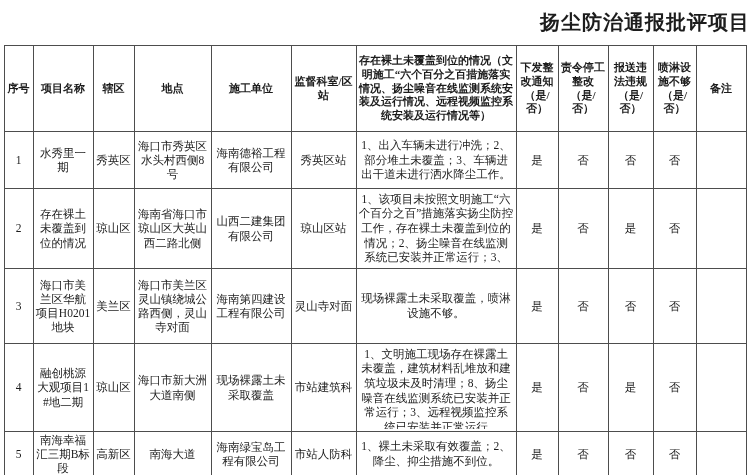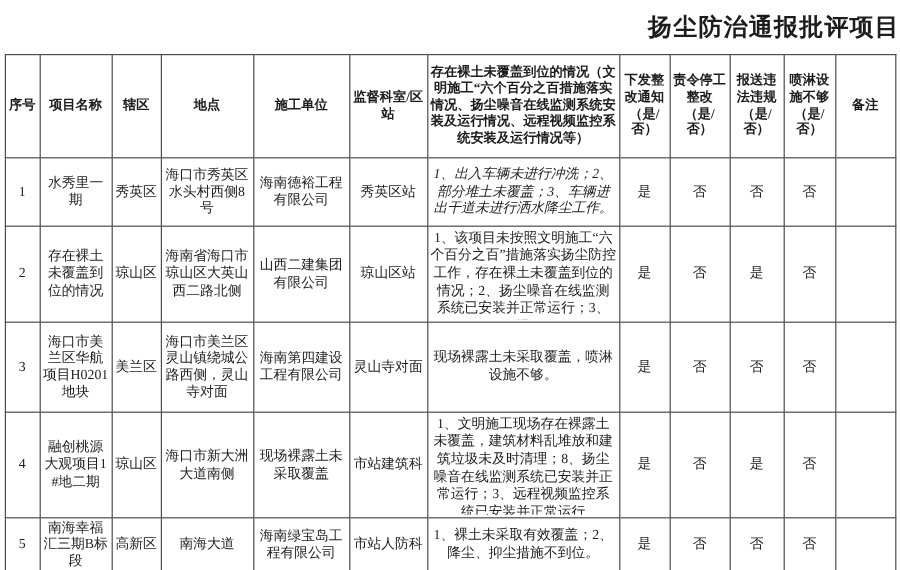--- a/index.html
+++ b/index.html
@@ -47,21 +47,21 @@
     line-height: 1.25;
   }
   tr.hrow   { height: 86px; }
   tr.r1     { height: 57px; }
   tr.r2     { height: 80px; }
   tr.r3     { height: 75px; }
   tr.r4     { height: 88px; }
   tr.r5     { height: 44px; }
   td.issues { text-align: left; vertical-align: middle; }
   .clip     { overflow: hidden; line-height: 1.28; }
-  .clip.c52 { max-height: 52px; font-style: italic; }
+  .clip.c52 { max-height: 52px; }
   .clip.c74 { max-height: 74px; }
   .clip.c70 { max-height: 70px; font-family: Liberation Serif, serif; }
   .clip.c82 { max-height: 82px; }
   .clip.c40 { max-height: 40px; }
 </style>
 </head>
 <body>
 
 <div class="page">
 

